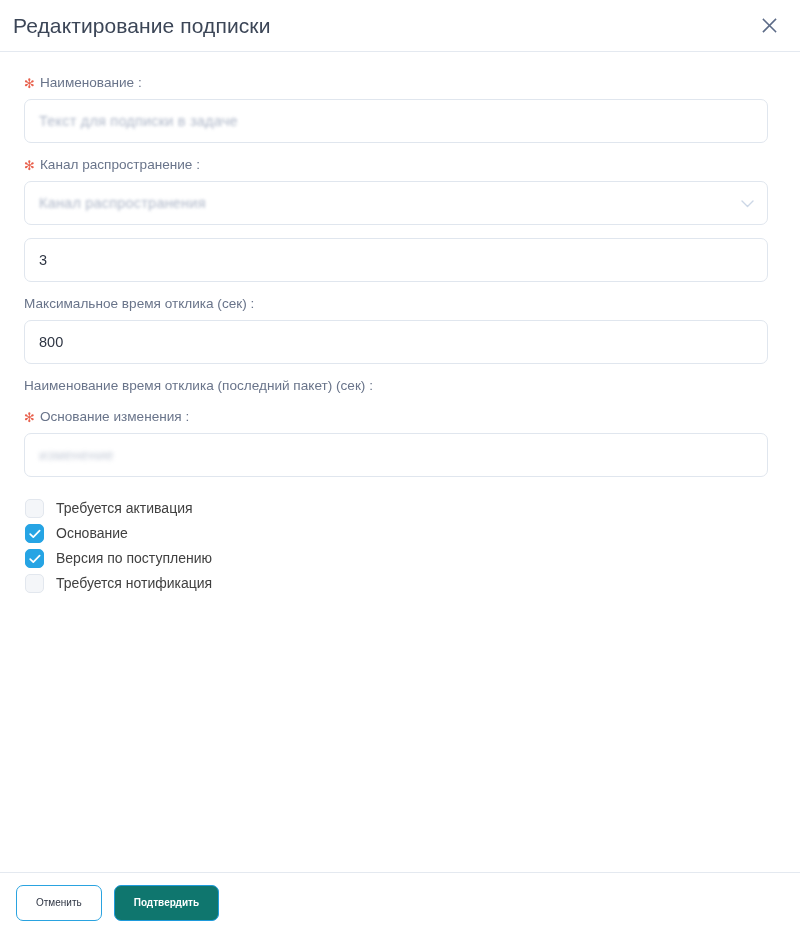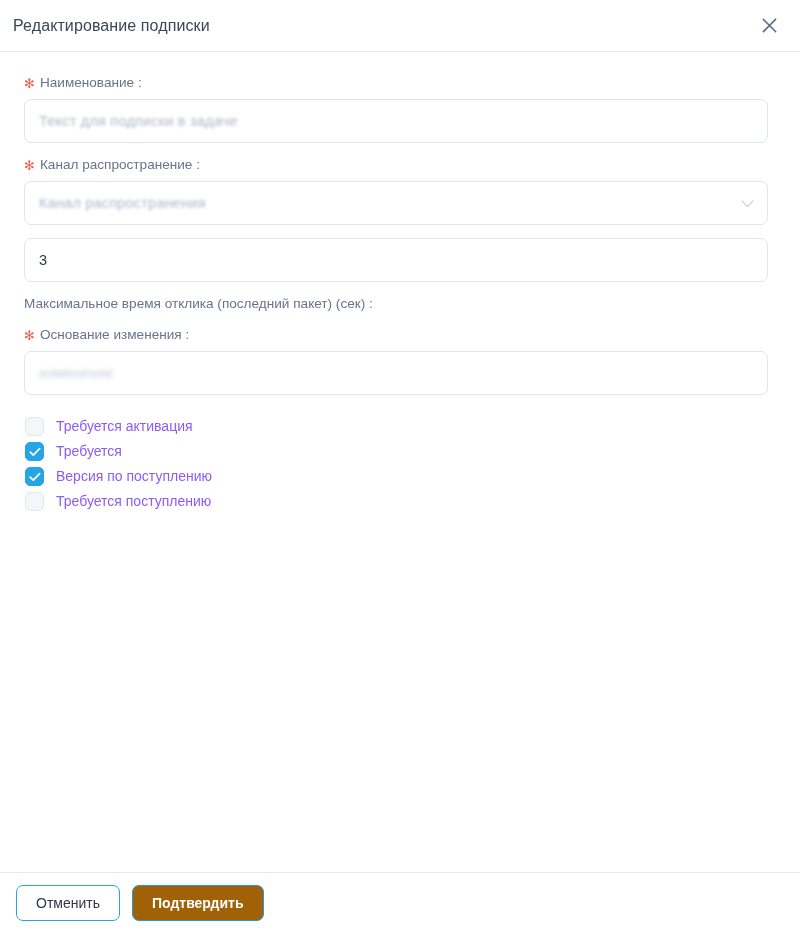--- a/index.html
+++ b/index.html
@@ -30,21 +30,21 @@
     height: 52px;
     flex: 0 0 52px;
     display: flex;
     align-items: center;
     justify-content: space-between;
     padding: 0 20px 0 13px;
     border-bottom: 1px solid #e4e9f0;
     position: relative;
   }
   .dialog-title {
-    font-size: 16px;
+    font-size: 21px;
     color: #3c4657;
     letter-spacing: .1px;
     white-space: nowrap;
   }
   .close-btn {
     width: 26px; height: 26px;
     display: flex; align-items: center; justify-content: center;
     cursor: pointer;
     margin-right: -2px;
   }
@@ -139,55 +139,55 @@
     border: 1px solid #e2e7ee;
     background: #f4f6f9;
   }
   .cb.checked {
     background: #26a4e4;
     border-color: #26a4e4;
   }
   .cb svg { display: block; }
   .cb-label {
     font-size: 14px;
-    color: #8b5cf6;
+    color: #404040;
     line-height: 19px;
     white-space: nowrap;
   }
 
   
   .dialog-footer {
     flex: 0 0 60px;
     height: 60px;
     border-top: 1px solid #e4e9f0;
     display: flex;
     align-items: center;
     padding: 0 16px;
     gap: 12px;
   }
   .btn {
     height: 36px;
     border-radius: 7px;
-    font-size: 14px;
+    font-size: 10px;
     display: inline-flex;
     align-items: center;
     justify-content: center;
     padding: 0 19px;
     cursor: pointer;
     white-space: nowrap;
     font-family: inherit;
     text-align: center;
   }
   .btn-secondary {
     background: #ffffff;
     border: 1px solid #2aa3e0;
     color: #2f3644;
   }
   .btn-primary {
-    background: #a16207;
+    background: #0f766e;
     border: 1px solid #1e9bdc;
     color: #ffffff;
     font-weight: bold;
   }
 </style>
 </head>
 <body>
 
 <div class="dialog">
 
@@ -223,21 +223,29 @@
               </svg></span>
           </div>
         </div>
         <div class="field">
           <div class="control">
             <span class="value">3</span>
           </div>
         </div>
         <div class="field">
           <div class="field-label">
-            <span>Максимальное время отклика (последний пакет) (сек) :</span>
+            <span>Максимальное время отклика (сек) :</span>
+          </div>
+          <div class="control">
+            <span class="value">800</span>
+          </div>
+        </div>
+        <div class="field">
+          <div class="field-label">
+            <span>Наименование время отклика (последний пакет) (сек) :</span>
           </div>
         </div>
         <div class="field">
           <div class="field-label">
             <span class="req-star">✻</span>
             <span>Основание изменения :</span>
           </div>
           <div class="control redacted faint">
             <span class="value">изменение</span>
           </div>
@@ -247,33 +255,33 @@
         <div class="checkbox-row">
           <span class="cb"></span>
           <span class="cb-label">Требуется активация</span>
         </div>
         <div class="checkbox-row">
           <span class="cb checked">
             <svg width="12" height="10" viewBox="0 0 12 10" aria-hidden="true">
               <path d="M1.2 5.1 L4.3 8.1 L10.6 1.7" stroke="#ffffff" stroke-width="1.7" fill="none" stroke-linecap="round" stroke-linejoin="round"></path>
             </svg>
           </span>
-          <span class="cb-label">Требуется</span>
+          <span class="cb-label">Основание</span>
         </div>
         <div class="checkbox-row">
           <span class="cb checked">
             <svg width="12" height="10" viewBox="0 0 12 10" aria-hidden="true">
               <path d="M1.2 5.1 L4.3 8.1 L10.6 1.7" stroke="#ffffff" stroke-width="1.7" fill="none" stroke-linecap="round" stroke-linejoin="round"></path>
             </svg>
           </span>
           <span class="cb-label">Версия по поступлению</span>
         </div>
         <div class="checkbox-row">
           <span class="cb"></span>
-          <span class="cb-label">Требуется поступлению</span>
+          <span class="cb-label">Требуется нотификация</span>
         </div>
       </div>
   </div>
 
   <div class="dialog-footer">
     <button class="btn btn-secondary">Отменить</button>
     <button class="btn btn-primary">Подтвердить</button>
   </div>
 
 </div>

